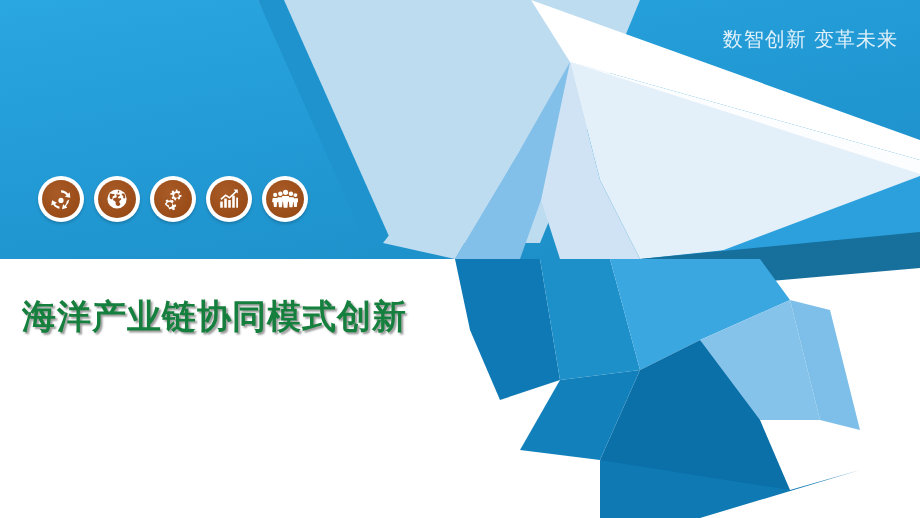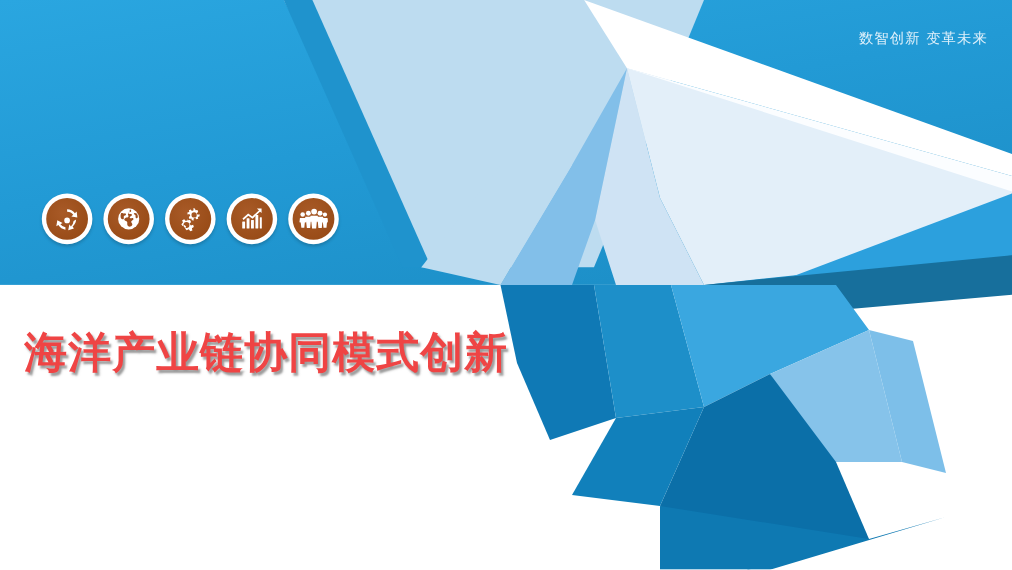--- a/index.html
+++ b/index.html
@@ -34,21 +34,21 @@
     left: 0; top: 0;
     width: 920px;
     height: 518px;
   }
 
   
   #tagline {
     position: absolute;
     right: 22px;
     top: 26px;
-    font-size: 13px;
+    font-size: 20px;
     letter-spacing: 1px;
     color: #dff0fa;
     white-space: nowrap;
     font-family: "DejaVu Sans", "Liberation Sans", sans-serif;
   }
 
   
   #badges {
     position: absolute;
     left: 38px;
@@ -77,23 +77,23 @@
     align-items: center;
     justify-content: center;
   }
   .badge-inner svg { display: block; }
 
   
   #title {
     position: absolute;
     left: 22px;
     top: 294px;
-    font-size: 39px;
+    font-size: 34px;
     font-weight: bold;
-    color: #ef4444;
+    color: #15803d;
     letter-spacing: 1px;
     white-space: nowrap;
     text-shadow: 2px 2px 2px rgba(120,120,120,0.75);
     font-family: Liberation Sans, sans-serif;
   }
 </style>
 </head>
 <body>
 
 <div id="slide">

